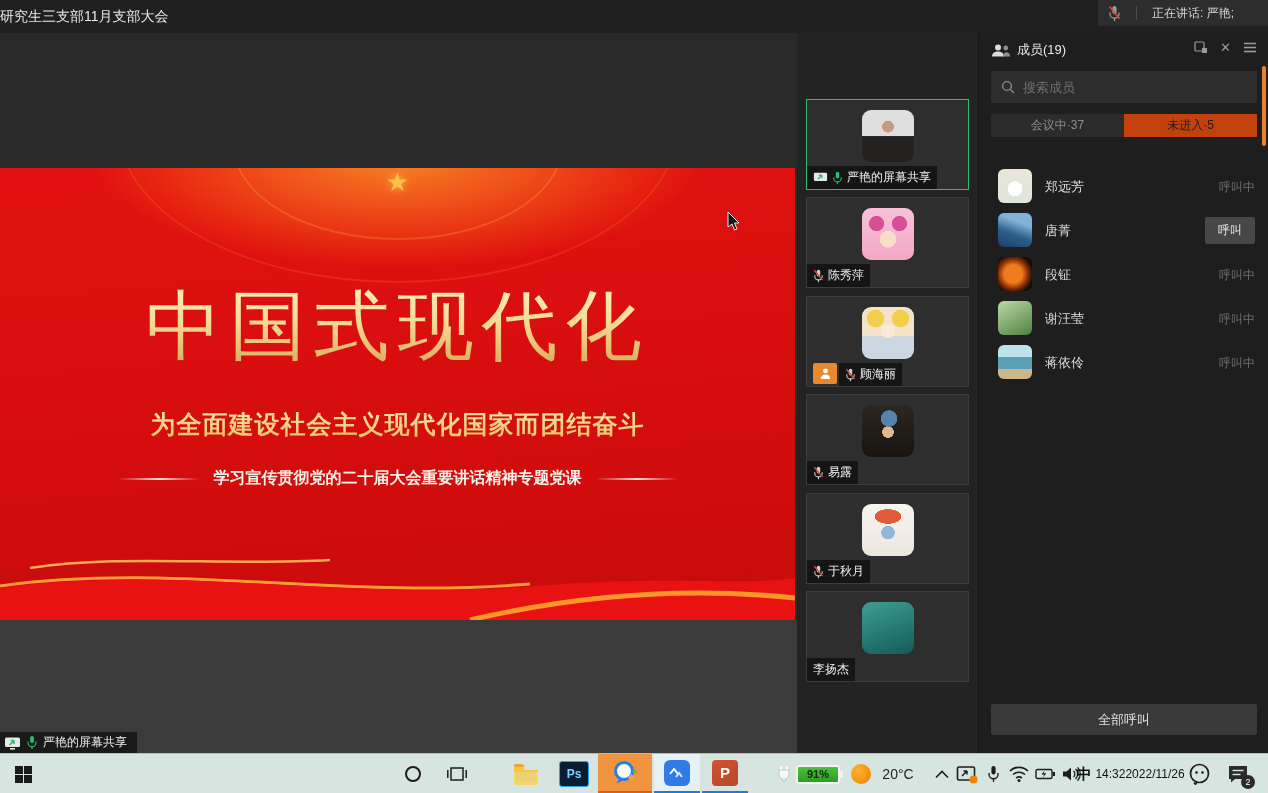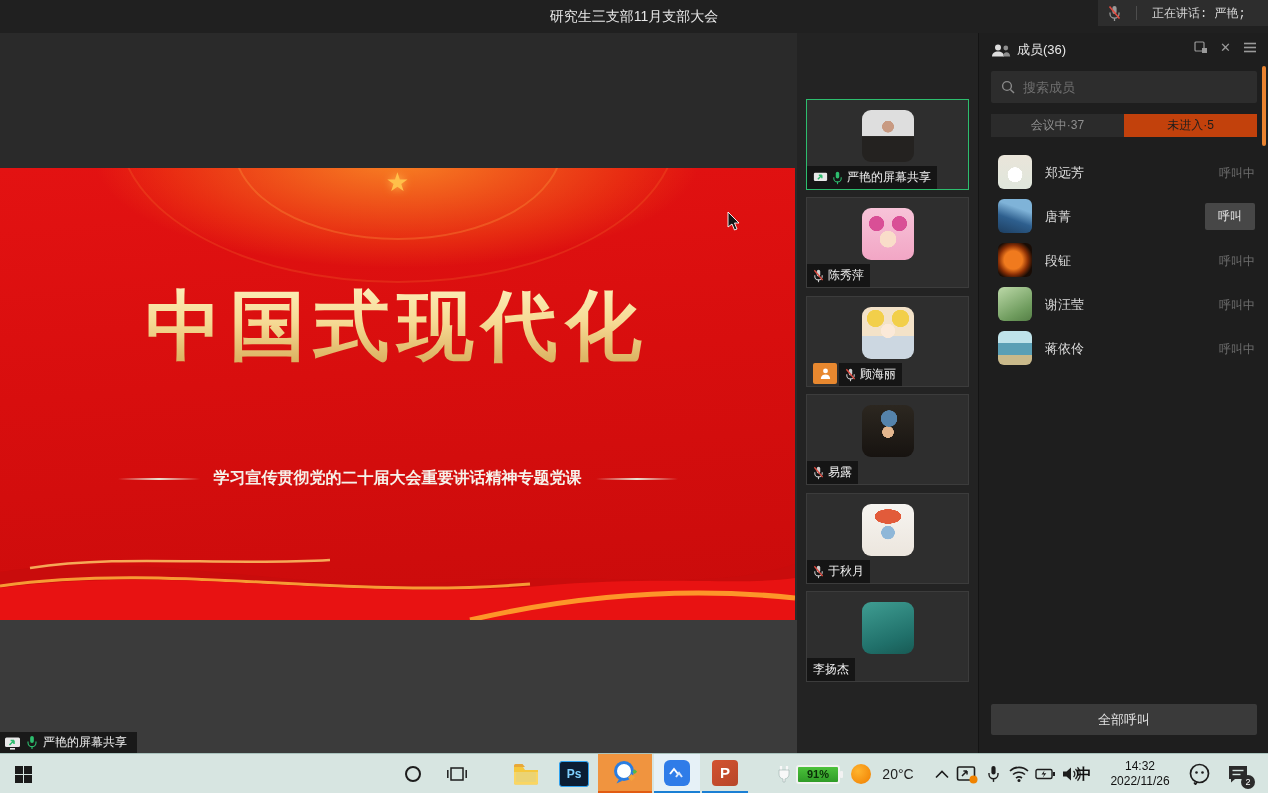--- a/index.html
+++ b/index.html
@@ -2,45 +2,45 @@
 <html><head>
 <meta charset="utf-8">
 <style>
   * { margin:0; padding:0; box-sizing:border-box; }
   html,body { width:1268px; height:793px; overflow:hidden; background:#1b1b1b;
     font-family:"Liberation Sans","DejaVu Sans",sans-serif; }
   #app { position:relative; width:1268px; height:793px; }
 
   
   .titlebar { position:absolute; left:0; top:0; width:1268px; height:33px; background:#202020; }
-  .titlebar .ttext { position:absolute; left:0; top:0; width:100%; text-align:center;
+  .titlebar .ttext { position:absolute; left:0; top:0; width:100%; text-align:left;
     line-height:33px; color:#e8e8e8; font-size:14px; }
   .speaking { position:absolute; right:0; top:0; height:26px; width:170px; background:#2d2d2d;
-    display:flex; align-items:center; gap:15px; padding-left:10px;font-family:Liberation Mono, monospace; }
+    display:flex; align-items:center; gap:15px; padding-left:10px; }
   .speaking .divline { width:1px; height:14px; background:#4d4d4d; }
   .speaking .stext { color:#d6d6d6; font-size:12px; white-space:nowrap; }
 
   
   .share-area { position:absolute; left:0; top:33px; width:797px; height:720px; background:#2a2a2a; }
   .share-bottom { position:absolute; left:0; top:587px; width:797px; height:133px; background:#3b3b3b; }
 
   .slide { position:absolute; left:0; top:135px; width:795px; height:452px; overflow:hidden;
     background:
       radial-gradient(ellipse 420px 150px at 50% -8px, rgba(255,166,41,.75), rgba(255,120,20,.25) 55%, transparent 72%),
       linear-gradient(175deg,#e31212 0%,#d80e0e 45%,#c90b0b 100%); }
   .ring { position:absolute; left:50%; border:2px solid rgba(255,170,70,.28); border-radius:50%;
     transform:translateX(-50%); }
   .ring.r1 { width:330px; height:190px; top:-118px; }
   .ring.r2 { width:560px; height:310px; top:-195px; border-color:rgba(255,150,55,.18); }
   .slide-star { position:absolute; left:0; top:1px; width:100%; text-align:center;
     color:#ffc04a; font-size:26px; line-height:26px; text-shadow:0 0 8px rgba(255,190,80,.9); }
   .tagline { position:absolute; left:0; top:54px; width:100%; text-align:center; color:#ffffff;
     font-size:17px; font-weight:bold; letter-spacing:13px; text-indent:13px; }
   .slide-title { position:absolute; left:0; top:108px; width:100%; text-align:center;
-    font-family:"DejaVu Serif","Liberation Serif",serif; font-weight:bold; font-size:76px;
+    font-family:"DejaVu Serif","Liberation Serif",serif; font-weight:normal; font-size:76px;
     letter-spacing:8px; background:linear-gradient(180deg,#fdf0bd 5%,#f6da94 45%,#d3a551 95%);
     -webkit-background-clip:text; background-clip:text; color:transparent; }
   .slide-sub { position:absolute; left:0; top:240px; width:100%; text-align:center;
     font-weight:bold; font-size:25px; letter-spacing:1px;
     background:linear-gradient(180deg,#fbe7ad,#ecc164); -webkit-background-clip:text;
     background-clip:text; color:transparent; }
   .session { position:absolute; left:0; top:300px; width:100%; display:flex; align-items:center;
     justify-content:center; gap:14px; color:#f6f2ea; font-size:16px; font-weight:bold; }
   .session .sline { width:82px; height:2px;
     background:linear-gradient(90deg,transparent,#e9e2d2,transparent); }
@@ -100,21 +100,21 @@
   .hicon { color:#9a9a9a; font-size:13px; cursor:default; }
   .m-search { position:absolute; left:12px; top:38px; width:266px; height:32px; background:#2d2d2d;
     border-radius:2px; display:flex; align-items:center; padding:0 10px; gap:8px; }
   .m-search input { flex:1; background:transparent; border:none; outline:none; color:#cccccc;
     font-size:13px; font-family:inherit; }
   .m-search input::placeholder { color:#707070; }
   .m-tabs { position:absolute; left:12px; top:81px; width:266px; height:23px; display:flex; }
   .m-tab { flex:1; display:flex; align-items:center; justify-content:center; font-size:12px;
     background:#2b2b2b; color:#8f8f8f; }
   .m-tab.active { background:#c2410c; color:#1d1d1d; }
-  .m-rows { position:absolute; left:0; top:117px; width:290px; }
+  .m-rows { position:absolute; left:0; top:131px; width:290px; }
   .m-row { position:relative; height:44px; }
   .m-avatar { position:absolute; left:19px; top:5px; width:34px; height:34px; border-radius:6px; }
   .m-name { position:absolute; left:66px; top:14px; color:#dcdcdc; font-size:13px; }
   .m-status { position:absolute; right:14px; top:15px; color:#6e6e6e; font-size:12px; }
   .m-callbtn { position:absolute; right:14px; top:9px; background:#474747; border:none;
     color:#e8e8e8; font-size:12px; padding:5px 13px; border-radius:2px; font-family:inherit; }
   .av-zheng { background:radial-gradient(circle at 50% 58%,#ffffff 0 28%,transparent 29%),
     linear-gradient(#eae5da,#dfe6dc); }
   .av-tang { background:linear-gradient(200deg,#7fb3d8 0 30%,#2e5f8e 60%,#1d3e60); }
   .av-duan { background:radial-gradient(circle at 45% 50%,#f07a1e 0 36%,#8a2f05 58%,#190c05 78%); }
@@ -157,21 +157,21 @@
   .sun .s { width:20px; height:20px; border-radius:50%;
     background:radial-gradient(circle at 35% 35%,#ffb42e,#ef7d00); }
   .temp { left:876px; width:44px; color:#1f1f1f; font-size:14px; }
   .chev { left:928px; width:28px; }
   .cast { left:952px; width:30px; position:absolute; }
   .mic-tray { left:980px; width:26px; }
   .wifi { left:1005px; width:28px; }
   .bat2 { left:1031px; width:28px; }
   .spk { left:1057px; width:28px; }
   .ime { left:1068px; width:32px; color:#111; font-size:15px; font-weight:bold; }
-  .clock { left:1098px; width:84px; flex-direction:column; line-height:15px; color:#111; font-size:12px; }
+  .clock { left:1098px; width:84px; flex-direction:row; line-height:15px; color:#111; font-size:12px; }
   .chatic { left:1182px; width:34px; }
   .notif { left:1218px; width:40px; position:relative; }
   .badge { position:absolute; right:3px; bottom:5px; width:14px; height:14px; background:#2b2b2b;
     border-radius:50%; color:#fff; font-size:9px; display:flex; align-items:center; justify-content:center; }
 </style>
 </head>
 <body>
 
 <div id="app">
 
@@ -190,20 +190,21 @@
   </div>
 
   <div class="share-area">
     <div class="share-bottom"></div>
 
     <div class="slide">
       <div class="ring r2"></div>
       <div class="ring r1"></div>
       <div class="slide-star">★</div>
       <div class="slide-title">中国式现代化</div>
+      <div class="slide-sub">为全面建设社会主义现代化国家而团结奋斗</div>
       <div class="session">
         <span class="sline"></span>
         <span>学习宣传贯彻党的二十届大会重要讲话精神专题党课</span>
         <span class="sline"></span>
       </div>
       <svg class="waves" viewBox="0 0 795 78" preserveAspectRatio="none">
         <path d="M0,30 C140,6 300,52 450,40 C600,28 700,52 795,22 L795,78 0,78 Z" fill="#c90c0c"></path>
         <path d="M0,44 C170,20 340,58 530,42" fill="none" stroke="#ffb43c" stroke-width="3" opacity="0.85"></path>
         <path d="M0,46 C180,22 350,60 540,44 C660,33 740,44 795,36 L795,78 0,78 Z" fill="#e81212"></path>
         <path d="M470,78 C590,50 700,46 795,56" fill="none" stroke="#ffa52c" stroke-width="5" opacity="0.9"></path>
@@ -314,21 +315,21 @@
   </div>
 
   <div class="members">
     <div class="m-header">
       <svg width="20" height="15" viewBox="0 0 20 14">
         <circle cx="7" cy="4" r="3" fill="#dddddd"></circle>
         <path d="M1 13 c0-3.3 2.7-5 6-5 s6 1.7 6 5 Z" fill="#dddddd"></path>
         <circle cx="14.8" cy="4.5" r="2.4" fill="#8f8f8f"></circle>
         <path d="M12 13 c.4-2.8 1.6-4.2 3.6-4.2 1.9 0 3.2 1.4 3.6 4.2 Z" fill="#8f8f8f"></path>
       </svg>
-      <span class="m-title">成员(36)</span>
+      <span class="m-title">成员(19)</span>
       <div class="m-hicons">
         <svg width="14" height="13" viewBox="0 0 14 13">
           <rect x="1" y="1" width="9" height="9" rx="1" fill="none" stroke="#9a9a9a" stroke-width="1.2"></rect>
           <rect x="8" y="7" width="5" height="5" fill="#9a9a9a"></rect>
         </svg>
         <span class="hicon">✕</span>
         <svg width="14" height="11" viewBox="0 0 14 11">
           <line x1="1" y1="1.5" x2="13" y2="1.5" stroke="#9a9a9a" stroke-width="1.6"></line>
           <line x1="1" y1="5.5" x2="13" y2="5.5" stroke="#9a9a9a" stroke-width="1.6"></line>
           <line x1="1" y1="9.5" x2="13" y2="9.5" stroke="#9a9a9a" stroke-width="1.6"></line>

